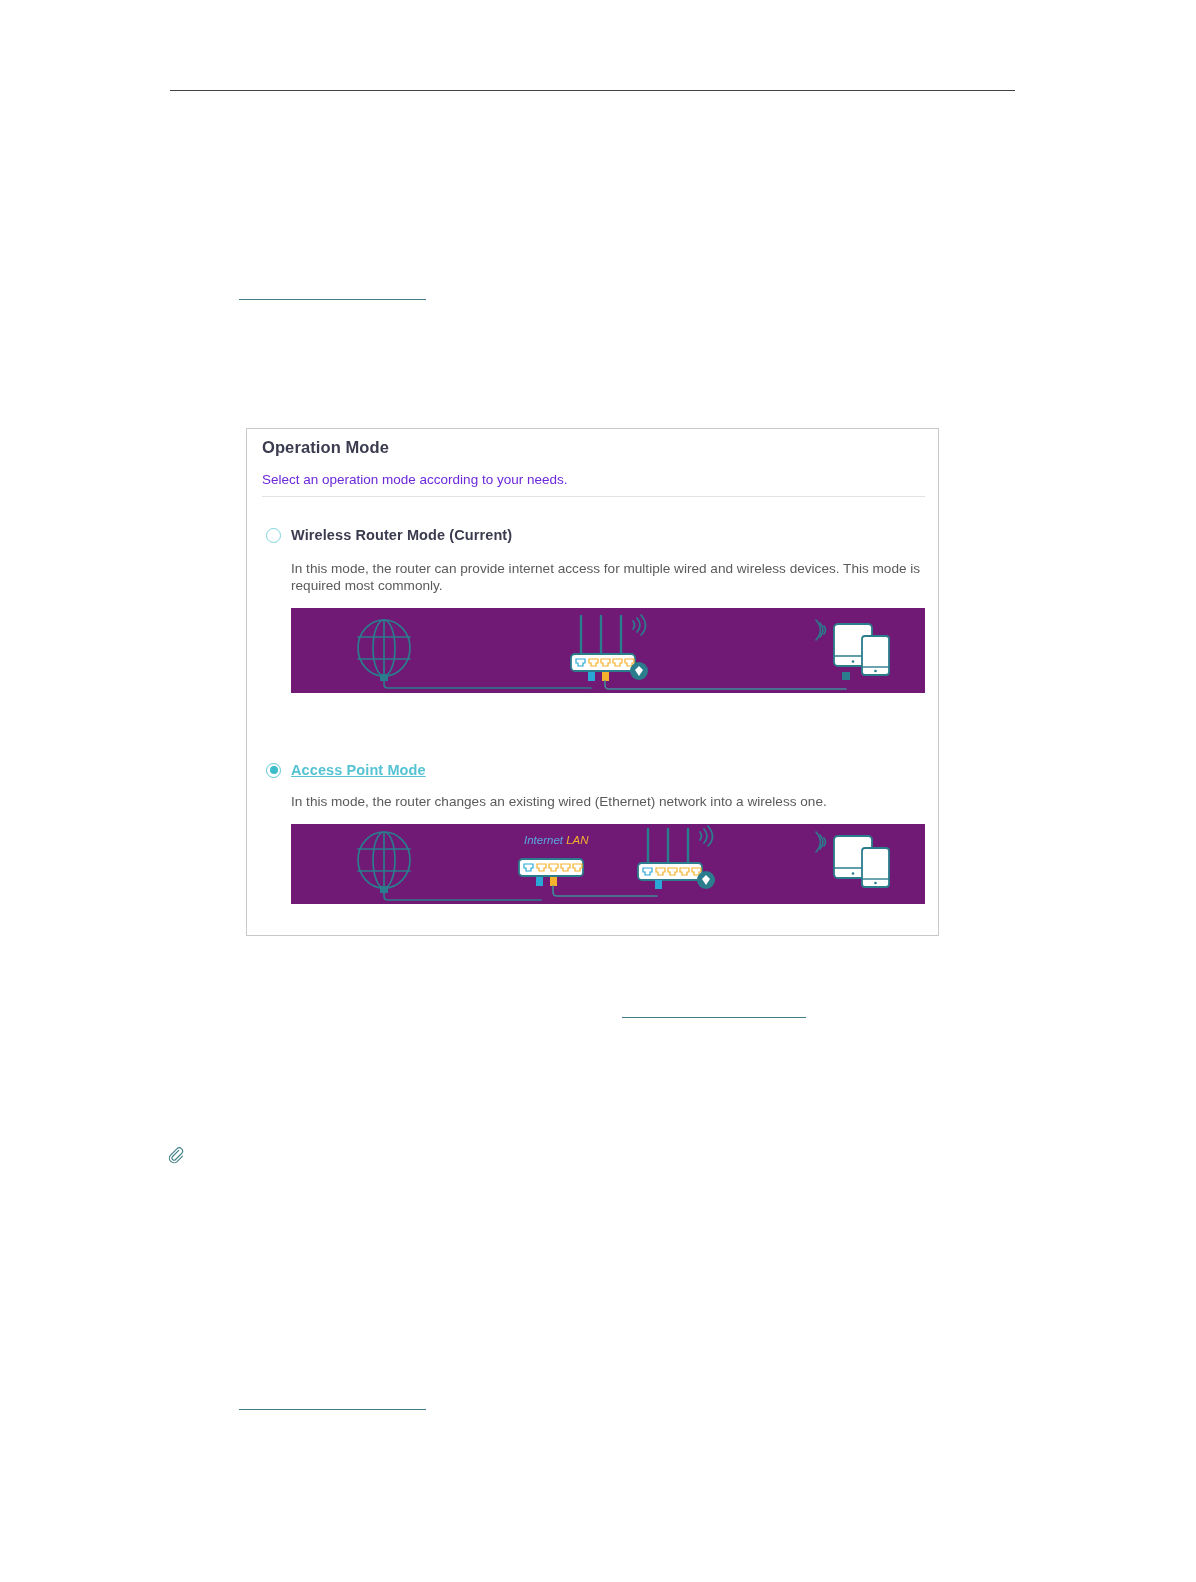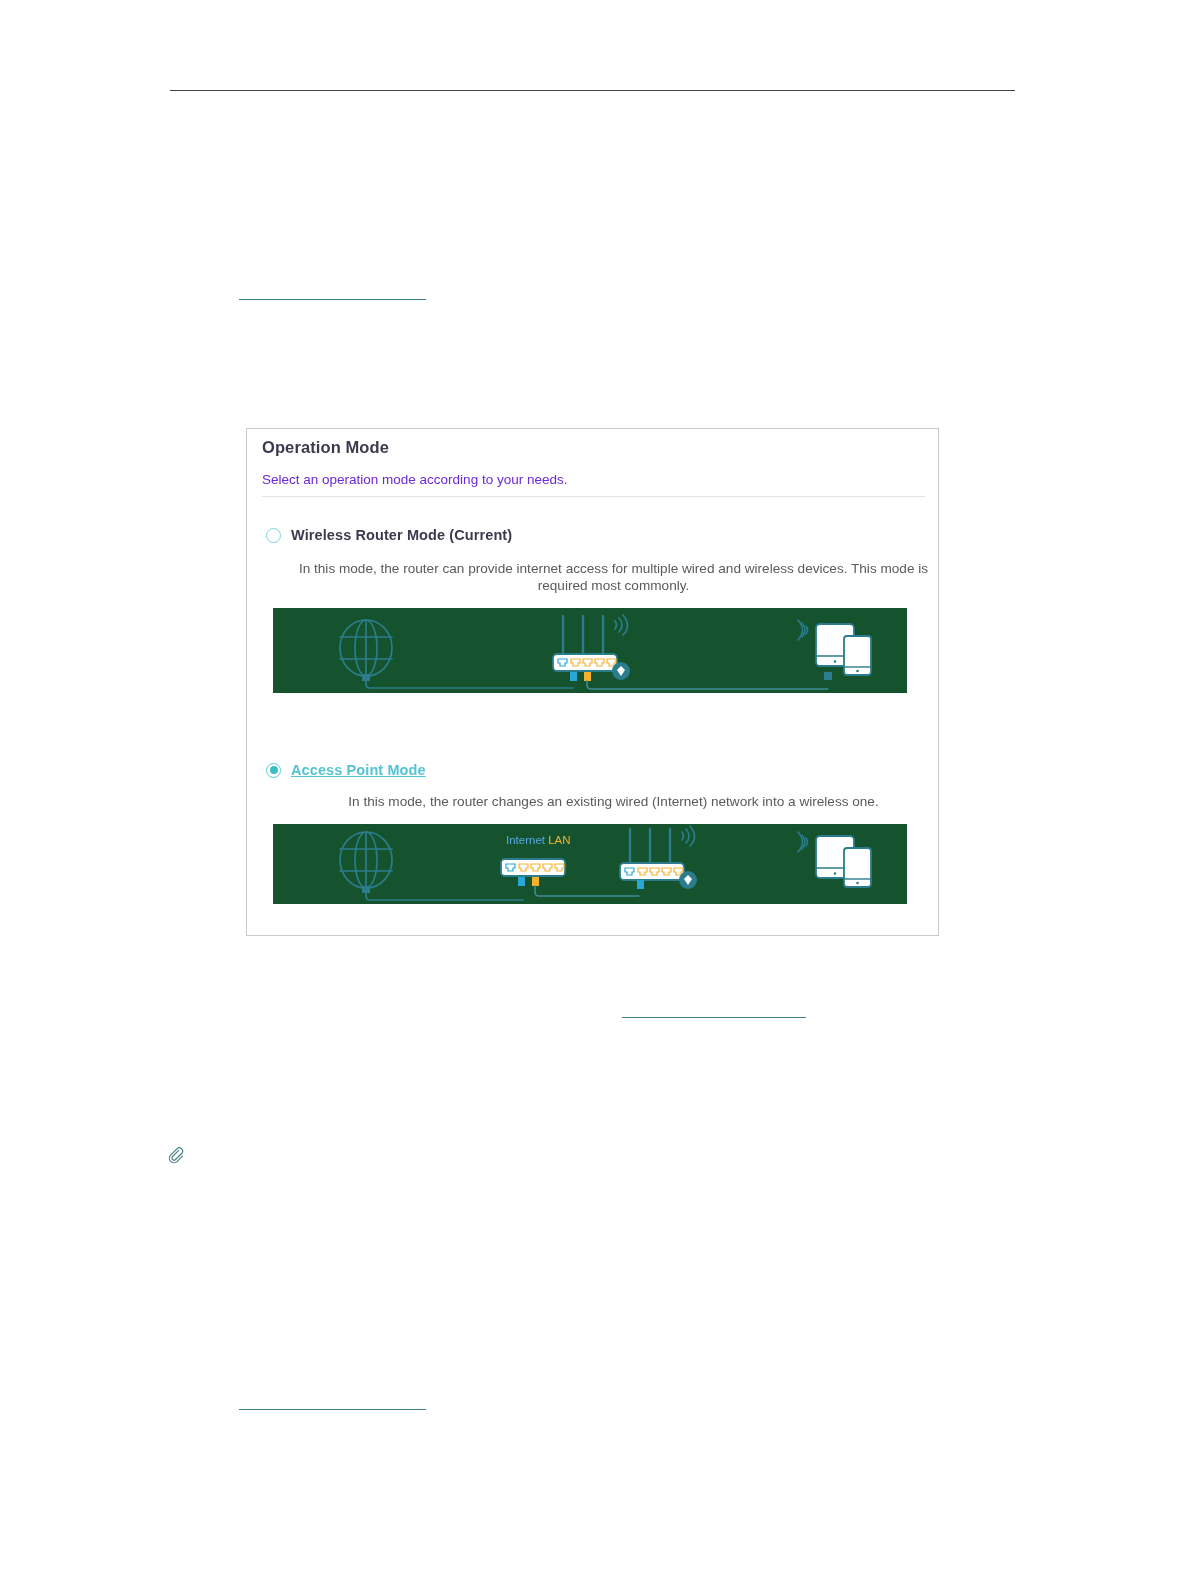--- a/index.html
+++ b/index.html
@@ -46,21 +46,20 @@
   .card {
     position: absolute;
     left: 246px;
     top: 428px;
     width: 693px;
     height: 508px;
     background: #ffffff;
     border: 1px solid #c9c9c9;
     box-sizing: border-box;
     overflow: hidden;
-    text-align: center;
   }
 
   .card-title {
     position: absolute;
     left: 15px;
     top: 9px;
     font-size: 16.5px;
     font-weight: bold;
     color: #3b3b4f;
     letter-spacing: .1px;
@@ -130,24 +129,25 @@
     top: 33px;
     width: 645px;
     font-size: 13.6px;
     line-height: 17px;
     color: #5a5a5a;
   }
   .mode-block.m2 .mode-desc { top: 31px; }
 
   .diagram {
     position: absolute;
-    left: 26px;
+    left: 44px;
     width: 634px;
     height: 85px;
-    background: #14532d;
+    background: #701a75;
+    font-style: italic;
   }
   .mode-block.m1 .diagram { top: 81px; }
   .mode-block.m2 .diagram { top: 62px; height: 80px; }
 
   .diagram svg { display: block; }
 
   
   .net-label {
     position: absolute;
     font-size: 11.5px;
@@ -250,21 +250,21 @@
       </svg>
     </div>
   </div>
 
   <div class="mode-block m2">
     <div class="radio-row">
       <span class="radio checked"></span>
       <span class="mode-label teal">Access Point Mode</span>
     </div>
 
-    <div class="mode-desc">In this mode, the router changes an existing wired (Internet) network into a wireless one.</div>
+    <div class="mode-desc">In this mode, the router changes an existing wired (Ethernet) network into a wireless one.</div>
 
     <div class="diagram">
       <svg width="634" height="80" viewBox="0 0 634 80">
         <g fill="none" stroke="#2b7c8c" stroke-width="1.7" stroke-linecap="round">
           <g transform="translate(65,8)">
             <ellipse cx="28" cy="28" rx="26" ry="28"></ellipse>
             <ellipse cx="28" cy="28" rx="11" ry="28"></ellipse>
             <line x1="2" y1="17" x2="54" y2="17"></line>
             <line x1="2" y1="39" x2="54" y2="39"></line>
             <line x1="28" y1="0" x2="28" y2="56"></line>

